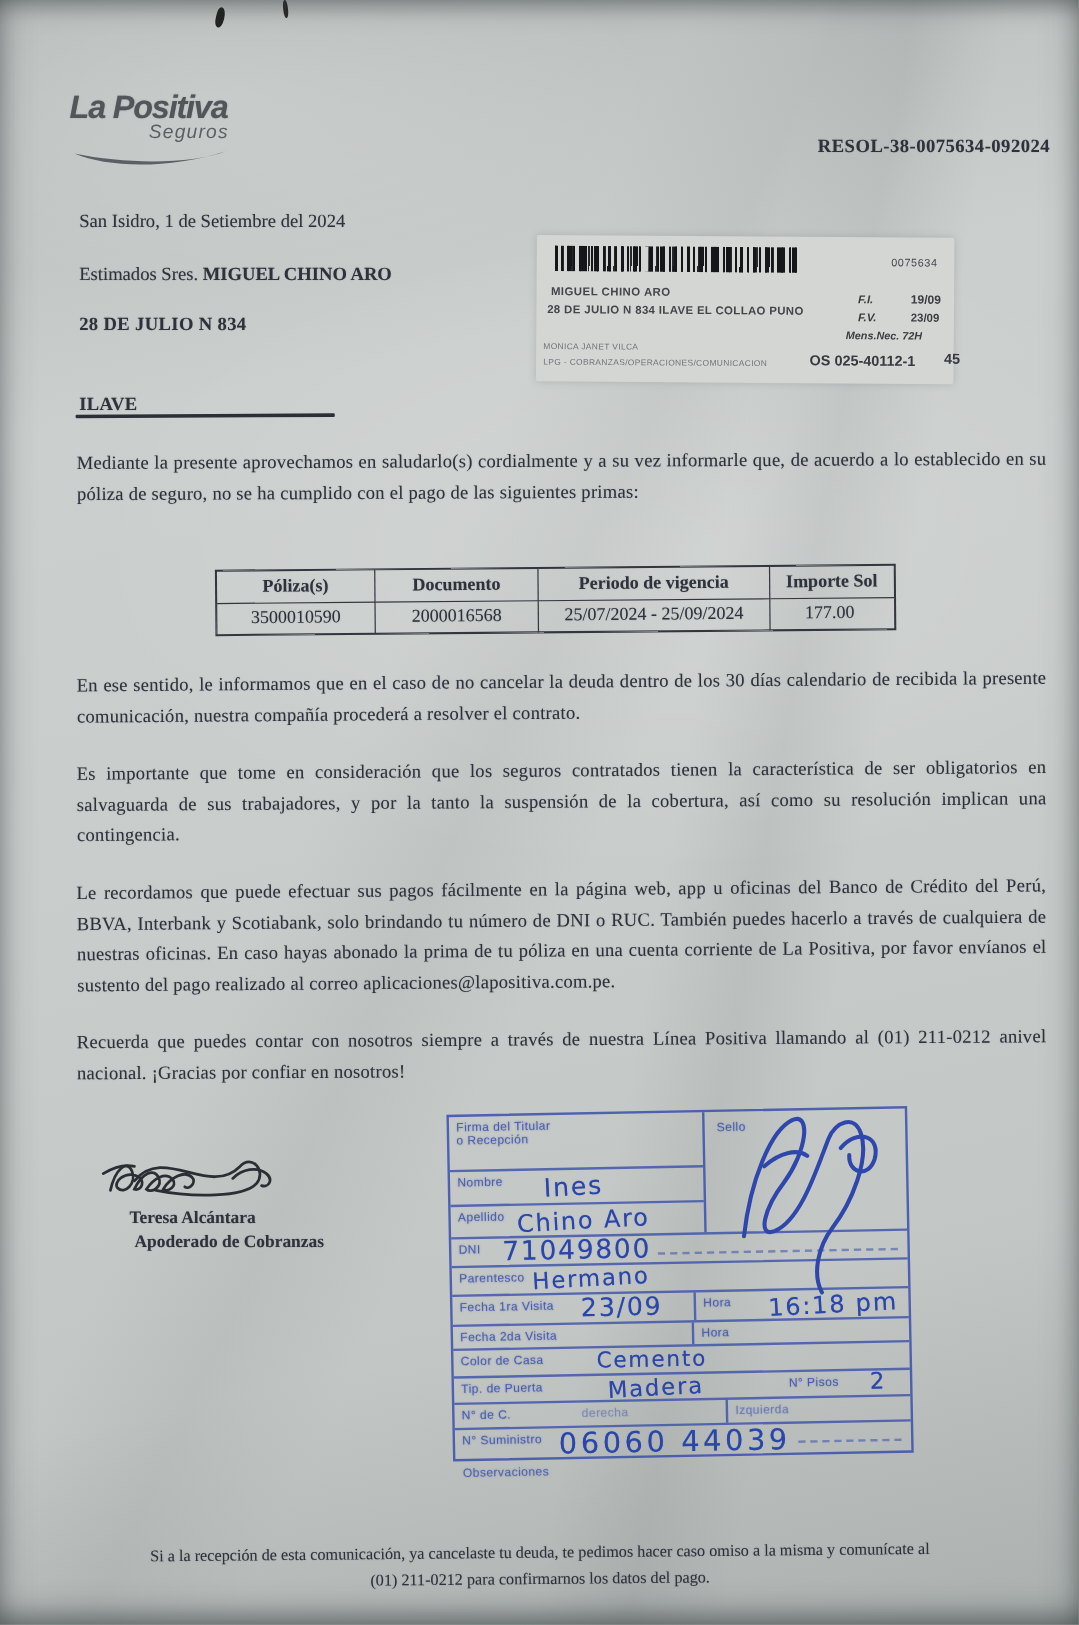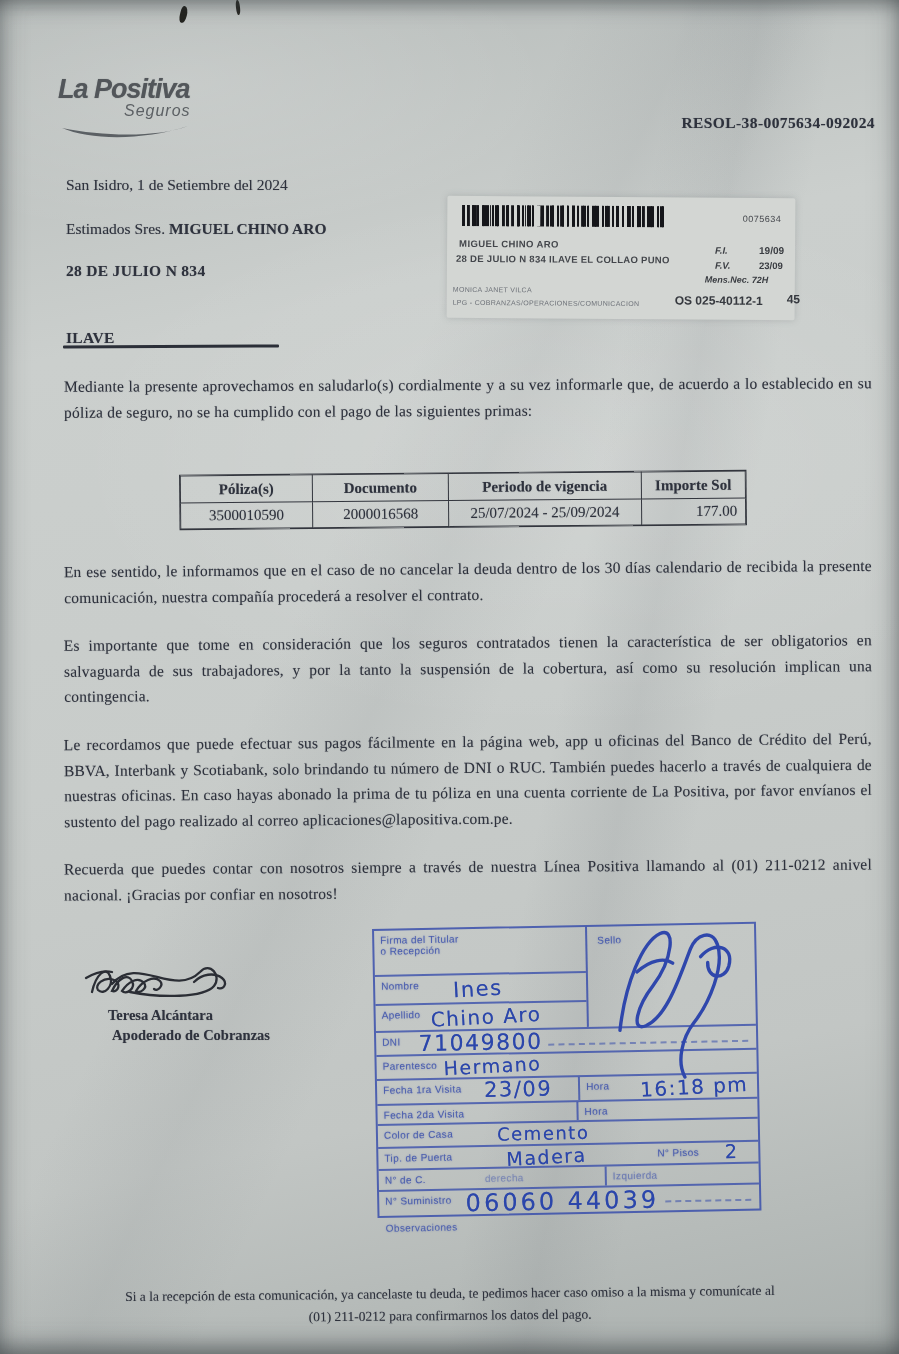--- a/index.html
+++ b/index.html
@@ -70,21 +70,21 @@
   .p3{top:630px;transform:rotate(-.4deg);}
   .p4{top:729px;transform:rotate(-.45deg);}
   .p5{top:854px;transform:rotate(-.35deg);}
 
   
   .ptable{left:180px;top:473px;width:566px;border-collapse:collapse;transform:rotate(-.5deg);font-size:15px;}
   .ptable th,.ptable td{border:1.6px solid #33363e;padding:1px 4px;text-align:center;}
   .ptable th{font-weight:bold;height:24px;}
   .ptable td{height:23px;}
   .ptable .col0{width:128px;}.ptable .col1{width:133px;}.ptable .col2{width:196px;}.ptable .col3{width:100px;}
-  .ptable td.num{text-align:right;padding-right:8px;}
+  .ptable td.num{padding-right:8px;}
   .ptable{box-shadow:0 0 0 .7px #33363e;}
 
   
   .sig-scribble{left:82px;top:948px;}
   .sig-name{left:68px;top:1007px;width:185px;text-align:center;font-size:14.5px;font-weight:bold;}
   .sig-title{left:50px;top:1027px;width:220px;text-align:right;font-size:14.5px;font-weight:bold;}
 
   
   .stamp{left:372px;top:929px;width:384px;transform:rotate(-1.1deg);transform-origin:0 0;color:#3d55ad;font-family:"Liberation Sans",sans-serif;}
   .stamp .grid{border:2.2px solid rgba(57,79,171,.85);}

